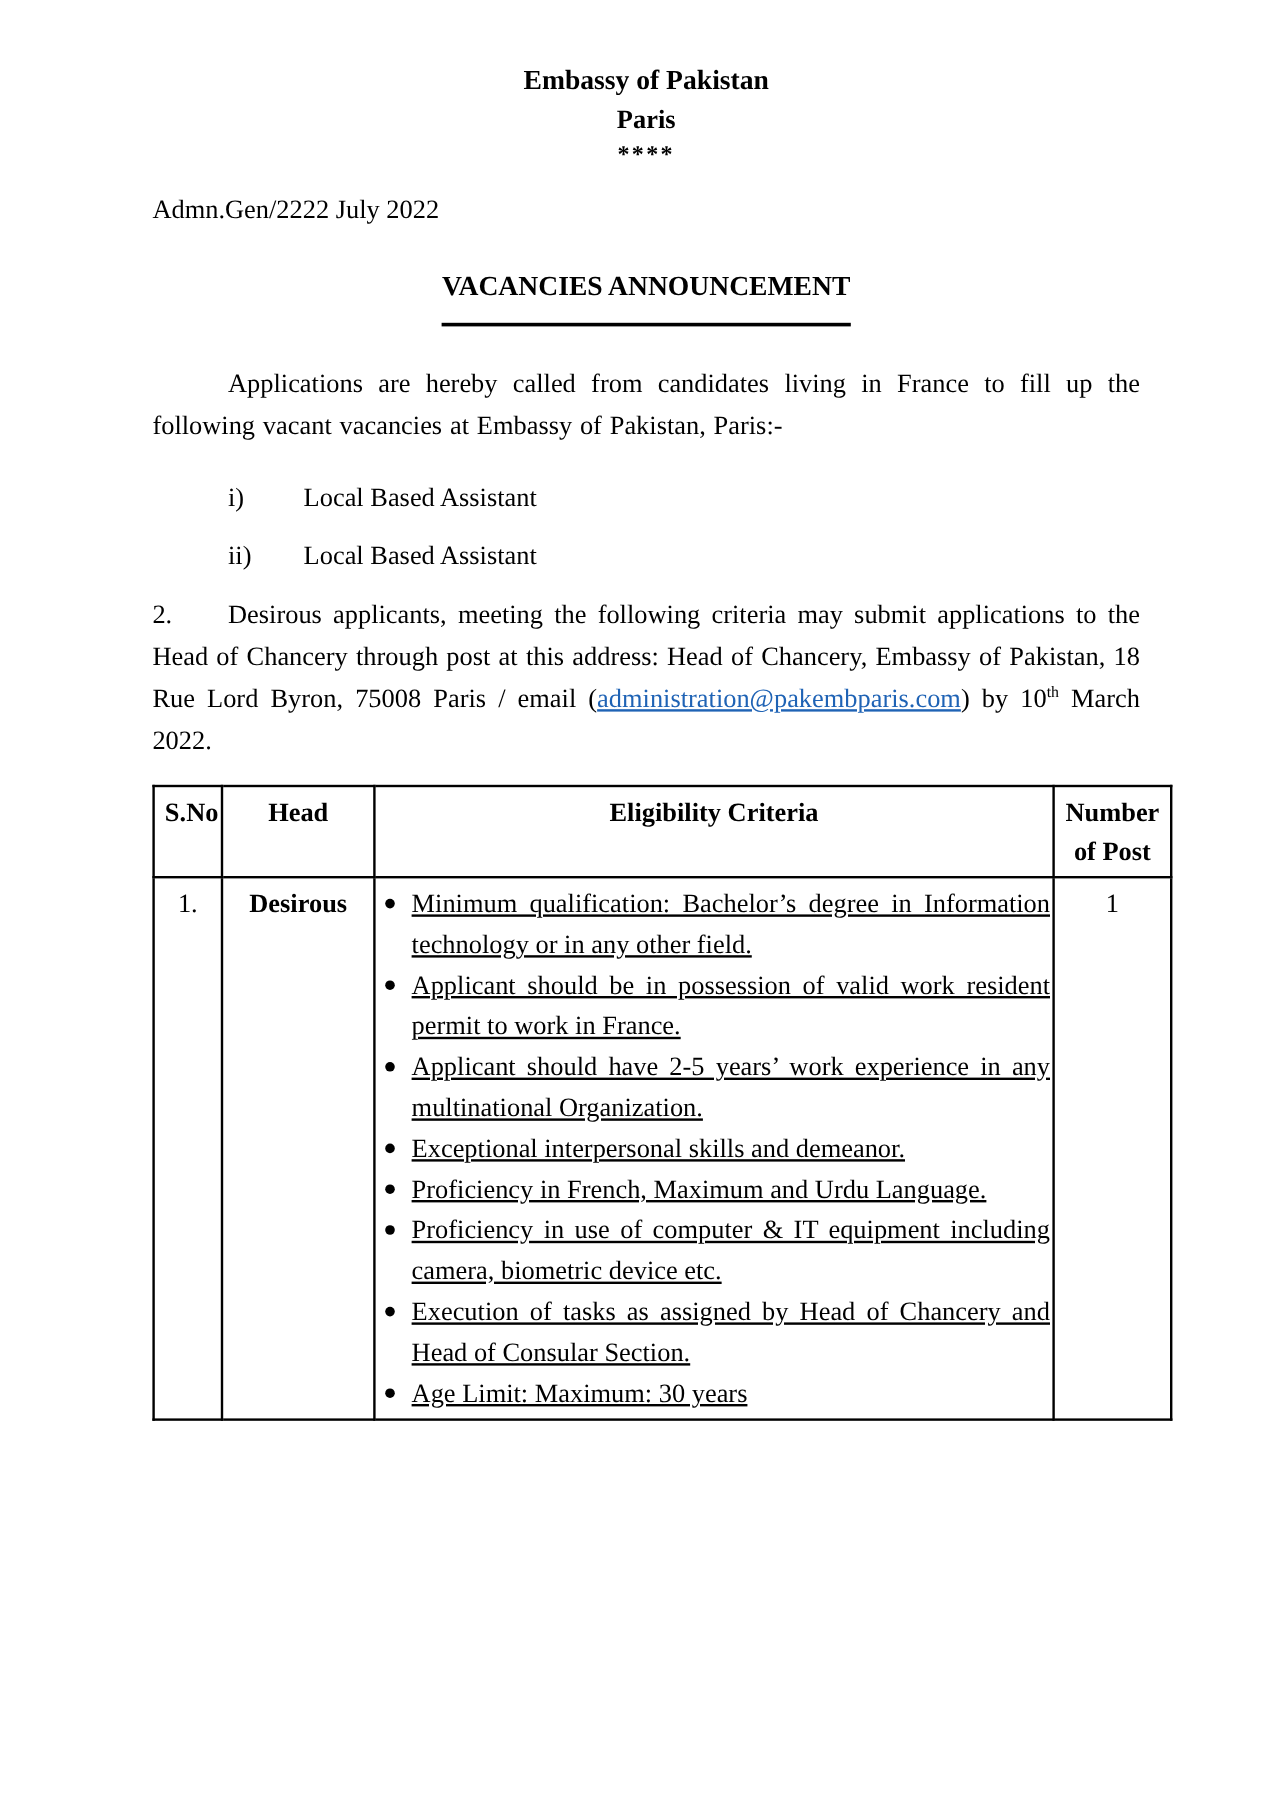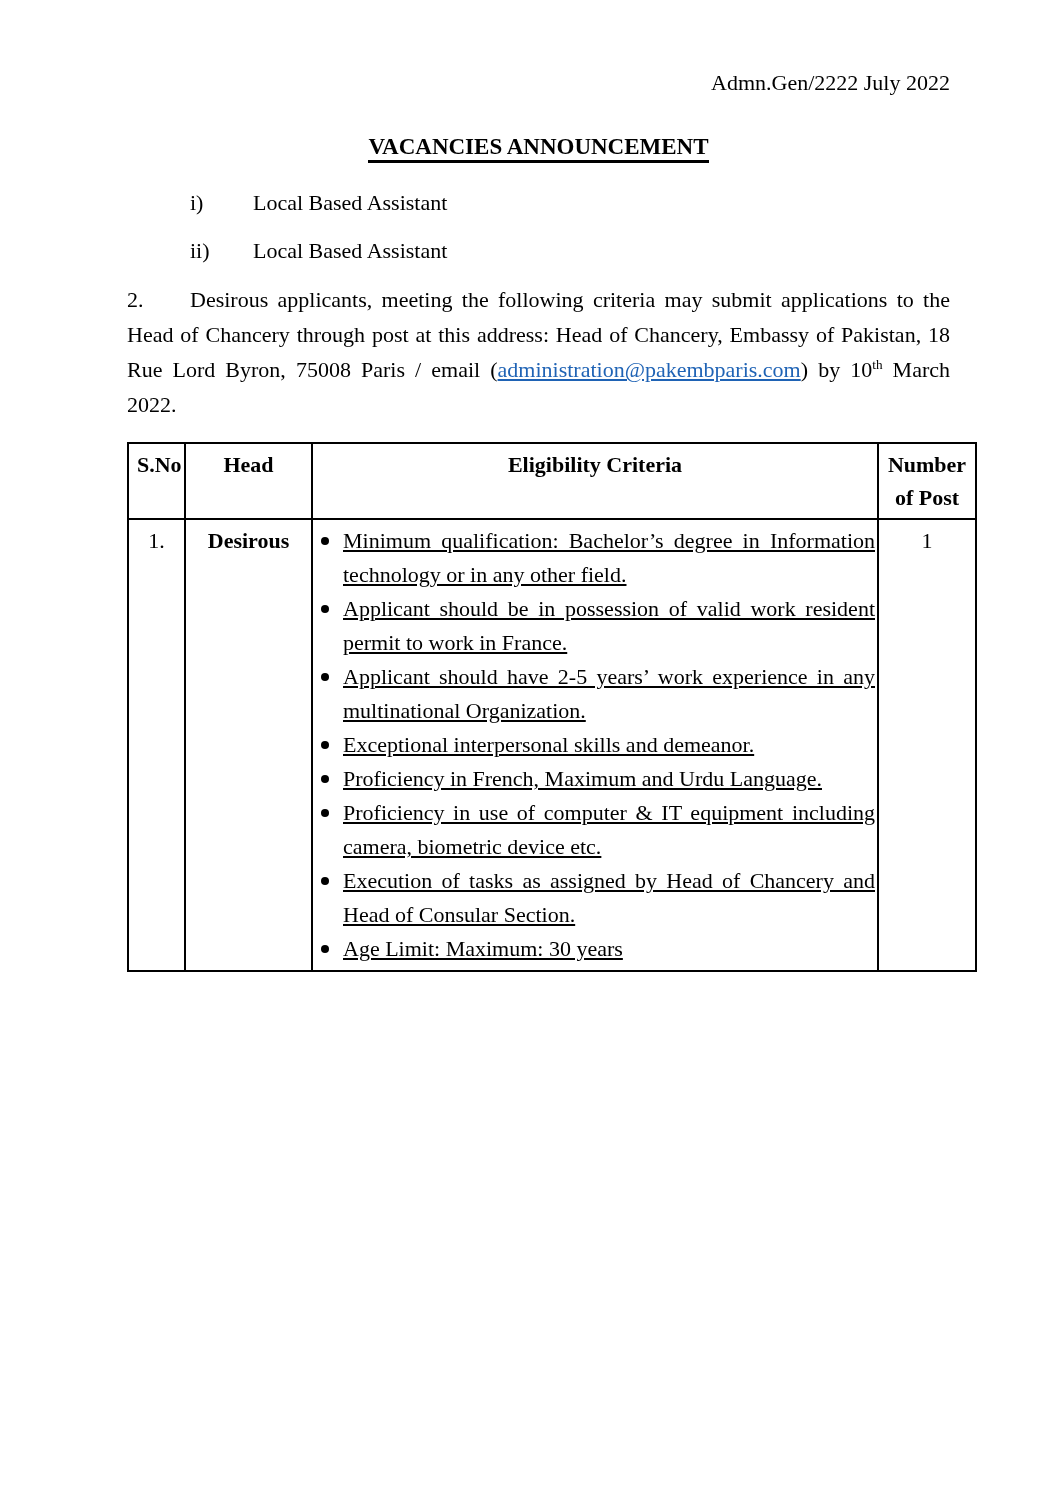--- a/index.html
+++ b/index.html
@@ -21,33 +21,33 @@
   }
   
   .letterhead { text-align: center; }
   .org-name  { font-weight: bold; font-size: 23px; line-height: 33px; }
   .org-city  { font-weight: bold; font-size: 22px; line-height: 33px; }
   .stars     { font-weight: bold; font-size: 20px; line-height: 26px; letter-spacing: 2px; }
   
   .ref-row {
     margin-top: 16px;
     display: flex;
-    justify-content: flex-end;
+    justify-content: flex-start;
     line-height: 34px;
   }
   
   .doc-title {
     margin: 34px 0 0 0;
     text-align: center;
     font-size: 23px;
     font-weight: bold;
   }
   .doc-title .underlined {
     border-bottom: 3px solid #000;
-    padding-bottom: 1px;
+    padding-bottom: 18px;
   }
   
   .para {
     margin: 0;
     text-align: justify;
     line-height: 35px;
     word-spacing: 1px;
   }
   .para-intro { margin-top: 50px; text-indent: 63px; }
   .para-apply { margin-top: 8px; text-indent: 63px; position: relative; }
@@ -81,21 +81,21 @@
   table.vacancies th {
     font-weight: bold;
     font-size: 22px;
     line-height: 33px;
     text-align: center;
     height: 73px;
   }
   th .clip-sno {
     white-space: nowrap;
     overflow: hidden;
-    text-align: left;
+    text-align: right;
     padding-left: 6px;
   }
   td.cell-sno  { text-align: center; line-height: 34px; }
   td.cell-post { text-align: center; font-weight: bold; line-height: 34px; }
   td.cell-num  { text-align: center; line-height: 34px; }
   td.cell-crit { padding: 6px 34px 10px 10px; }
   ul.criteria { margin: 0; padding: 0; list-style: none; text-decoration: underline; }
   ul.criteria li {
     position: relative;
     padding-left: 28px;
@@ -111,28 +111,34 @@
     height: 8px;
     border-radius: 50%;
     background: #000;
   }
 </style>
 </head>
 <body>
 
 <div class="page">
 
+  <div class="letterhead">
+    <div class="org-name">Embassy of Pakistan</div>
+    <div class="org-city">Paris</div>
+    <div class="stars">****</div>
+  </div>
 
   <div class="ref-row">
     <span>Admn.Gen/22</span>
     <span>22 July 2022</span>
   </div>
 
   <h1 class="doc-title"><span class="underlined">VACANCIES ANNOUNCEMENT</span></h1>
 
+  <p class="para para-intro">Applications are hereby called from candidates living in France to fill up the following vacant vacancies at Embassy of Pakistan, Paris:-</p>
 
   <ul class="vacancy-list">
     <li class="vacancy-item"><span class="vacancy-marker">i)</span><span>Local Based Assistant</span></li>
     <li class="vacancy-item"><span class="vacancy-marker">ii)</span><span>Local Based Assistant</span></li>
   </ul>
 
   <p class="para para-apply"><span class="para-num">2.</span><span>Desirous applicants, meeting the following criteria may submit applications to the Head of Chancery through post at this address: Head of Chancery, Embassy of Pakistan, 18 Rue Lord Byron, 75008 Paris / email (</span><a href="#" class="email">administration@pakembparis.com</a><span>) by 10</span><sup class="ord">th</sup><span> March 2022.</span></p>
 
   <table class="vacancies">
     <colgroup>

